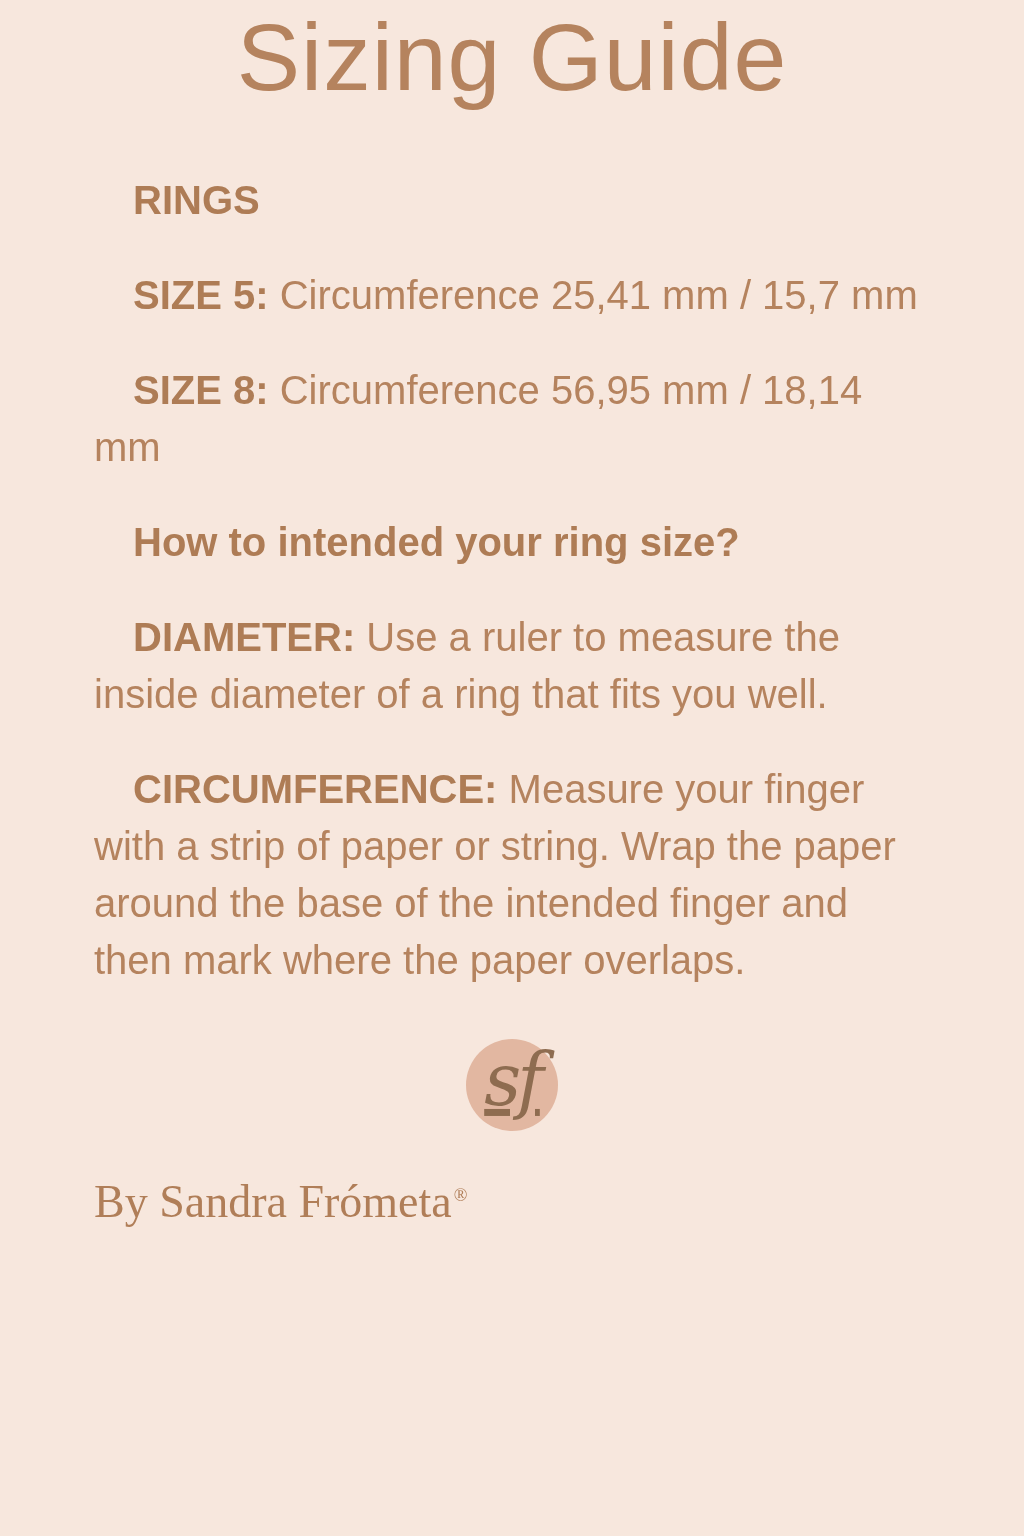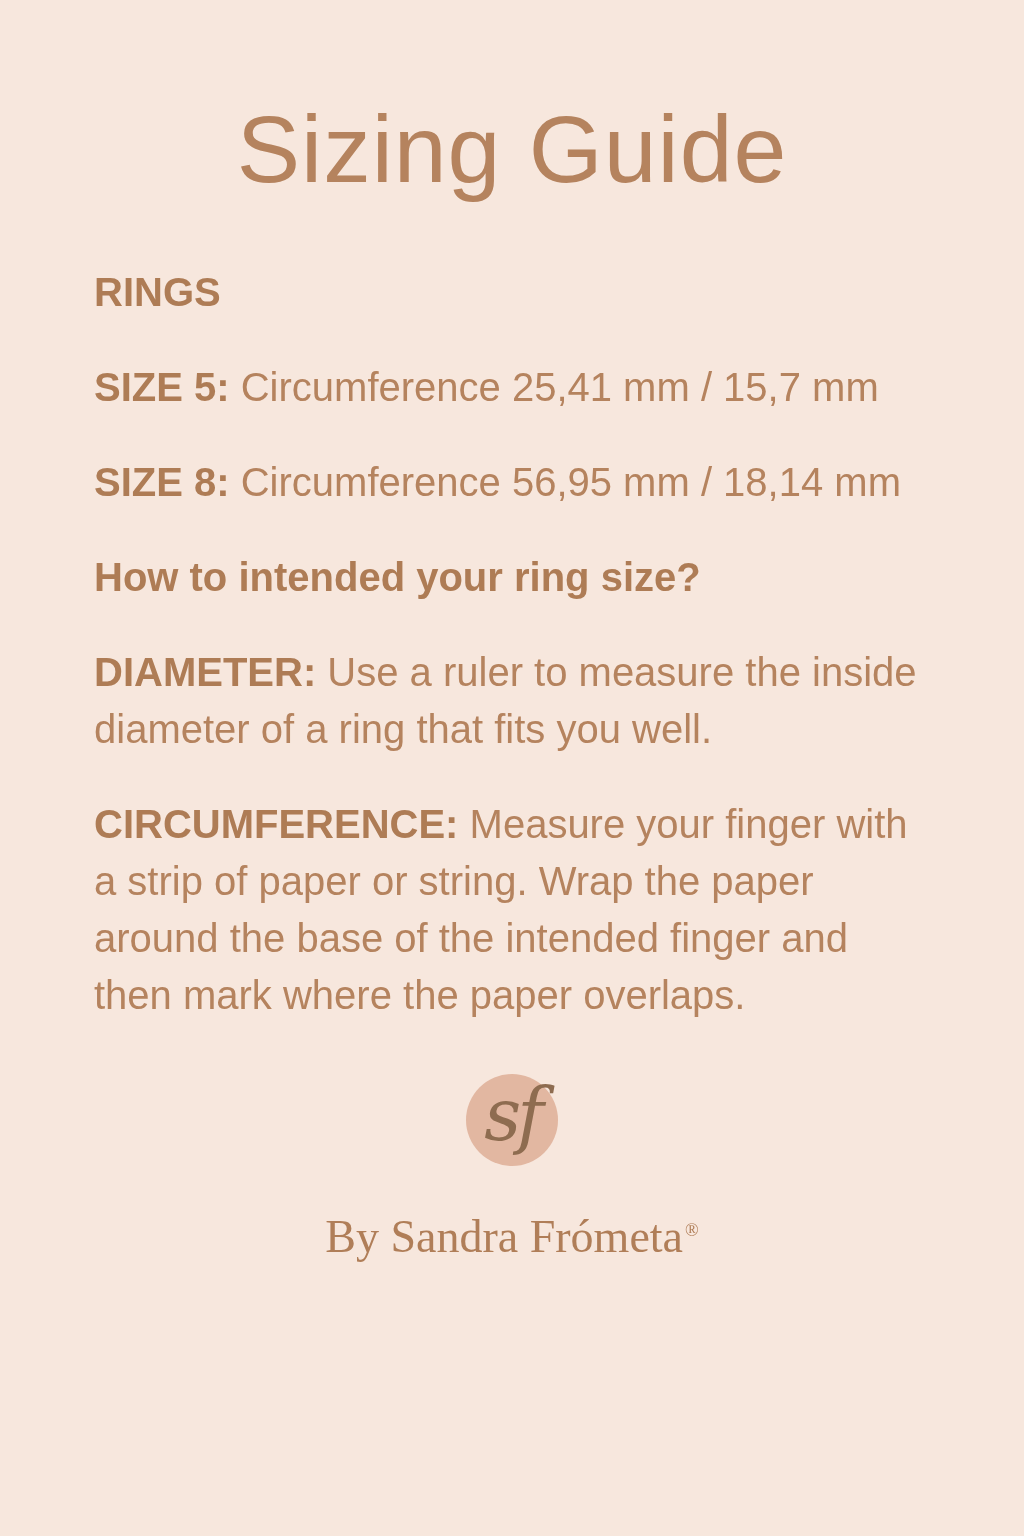--- a/index.html
+++ b/index.html
@@ -16,61 +16,62 @@
   body{
     background:var(--bg);
     font-family:"Liberation Sans", sans-serif;
     overflow:hidden;
   }
   .page{
     width:1024px;height:1536px;
     padding:0 94px;
   }
   .title{
-    margin-top:92px;
     margin-bottom:58px;
     text-align:center;
     font-size:95px;
     font-weight:400;
     letter-spacing:1px;
     color:var(--title);
     line-height:1.2;
   }
   .content{
     color:var(--text);
     font-size:40px;
     line-height:57px;
   }
   .line{margin:38px 0;}
   .line strong,
   .heading-line{
     font-weight:700;
     color:var(--bold);
+    margin-left:39px;
   }
   .logo{
     width:92px;height:92px;
     border-radius:50%;
     background:var(--logo-circle);
     margin:50px auto 0;
     position:relative;
   }
   .monogram{
     position:absolute;
     left:50%;top:50%;
     transform:translate(-50%,-56%);
     font-family:"DejaVu Serif", serif;
     font-style:italic;
     font-size:72px;
     color:var(--monogram);
     letter-spacing:-4px;
     white-space:nowrap;
+    text-decoration:underline;
   }
   .footer{
     margin-top:44px;
-    text-align:center;
+    text-align:left;
     font-family:"Liberation Serif", serif;
     font-size:46px;
     color:var(--footer);
   }
   .footer sup{
     font-size:18px;
     vertical-align:super;
     margin-left:2px;
   }
 </style>

